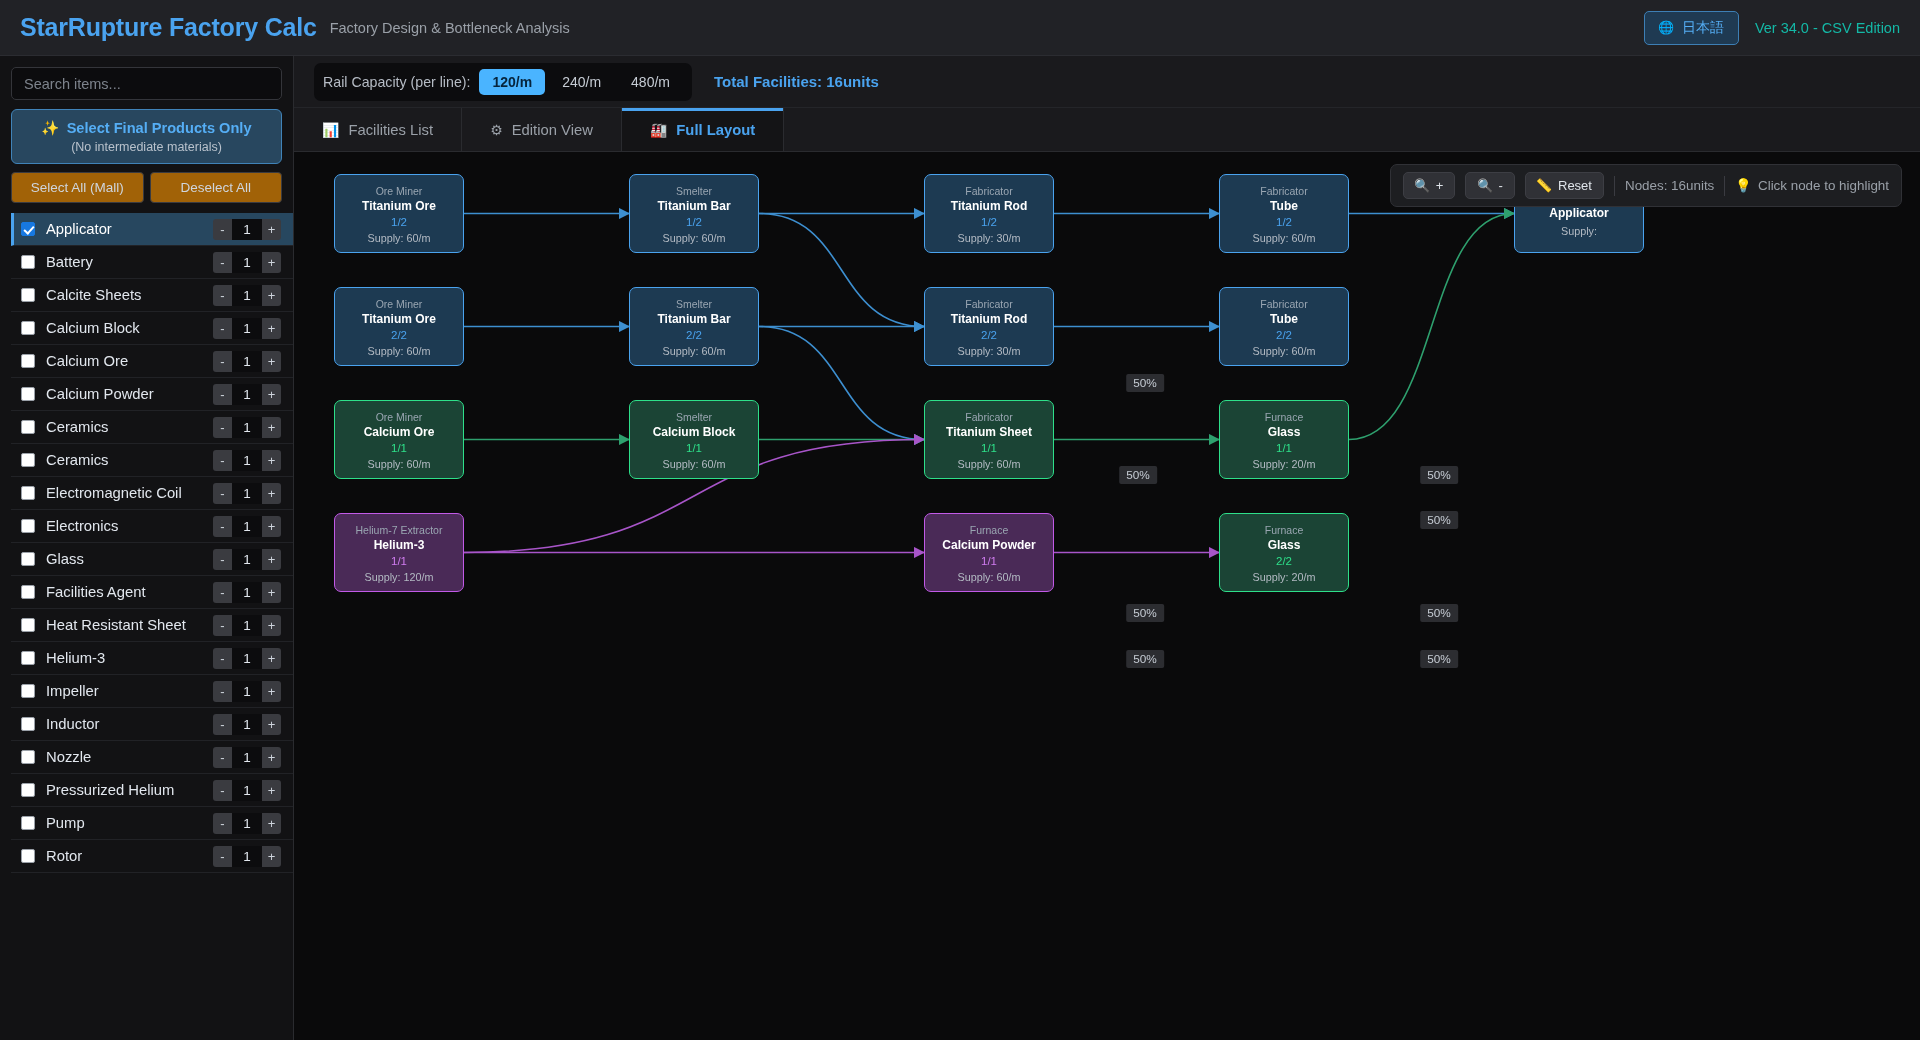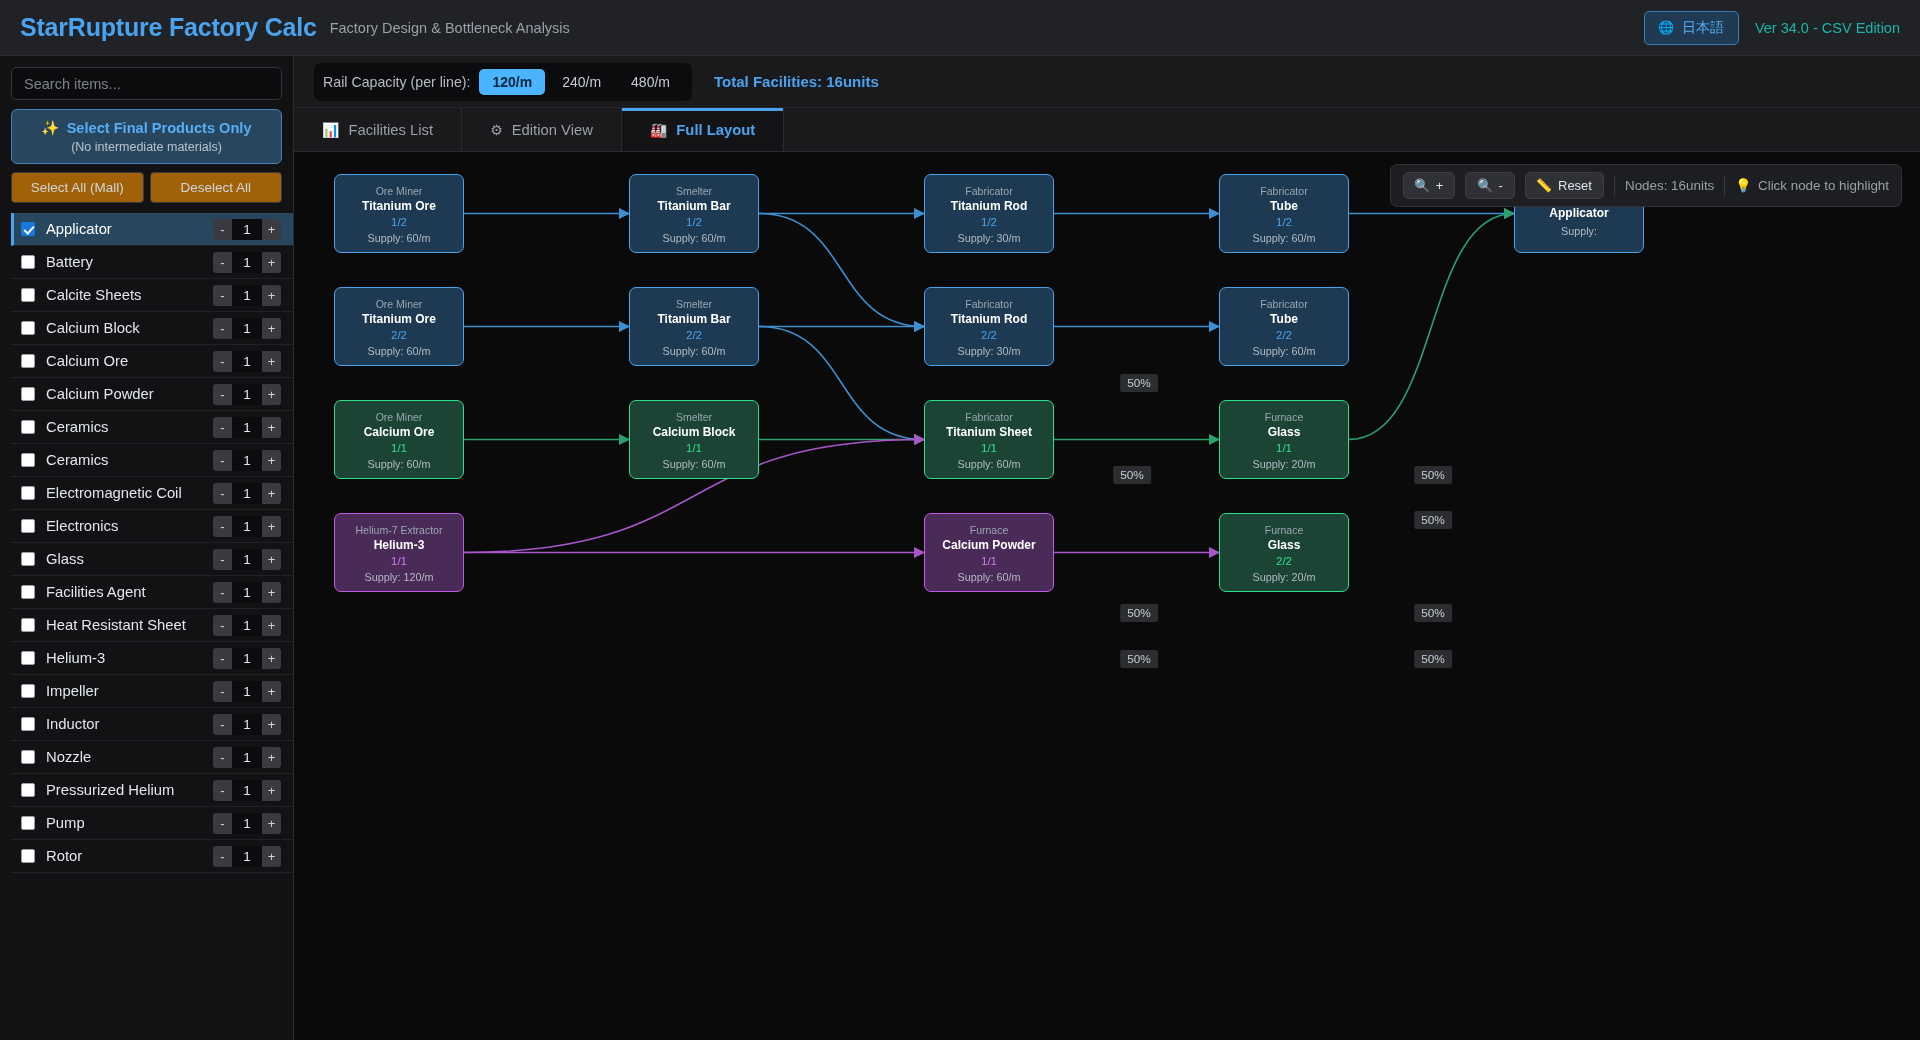--- a/index.html
+++ b/index.html
@@ -207,21 +207,21 @@
   .node .n-supply { font-size: 10.8px; color: #b3bac3; line-height: 15px; margin-top: 2px; }
 
   .node.green { border-color: #2ee08a; background: #1b4435; }
   .node.green .n-count { color: #2ee08a; }
   .node.purple { border-color: #c25ae8; background: #4a2a57; }
   .node.purple .n-count { color: #d07cf0; }
 
   .edge-label {
     position: absolute; transform: translate(-50%, -50%);
     background: #2c2d31; color: #c6ccd4; font-size: 11.8px;
-    padding: 2px 7px; border-radius: 2px; white-space: nowrap;
+    padding: 2px 7px; border-radius: 2px; white-space: nowrap; margin-left: 6px;
   }
 </style>
 </head>
 <body>
 
 <div id="app-header">
   <span id="app-title">StarRupture Factory Calc</span>
   <span id="app-subtitle">Factory Design &amp; Bottleneck Analysis</span>
   <div id="header-right">
     <button id="lang-button">

